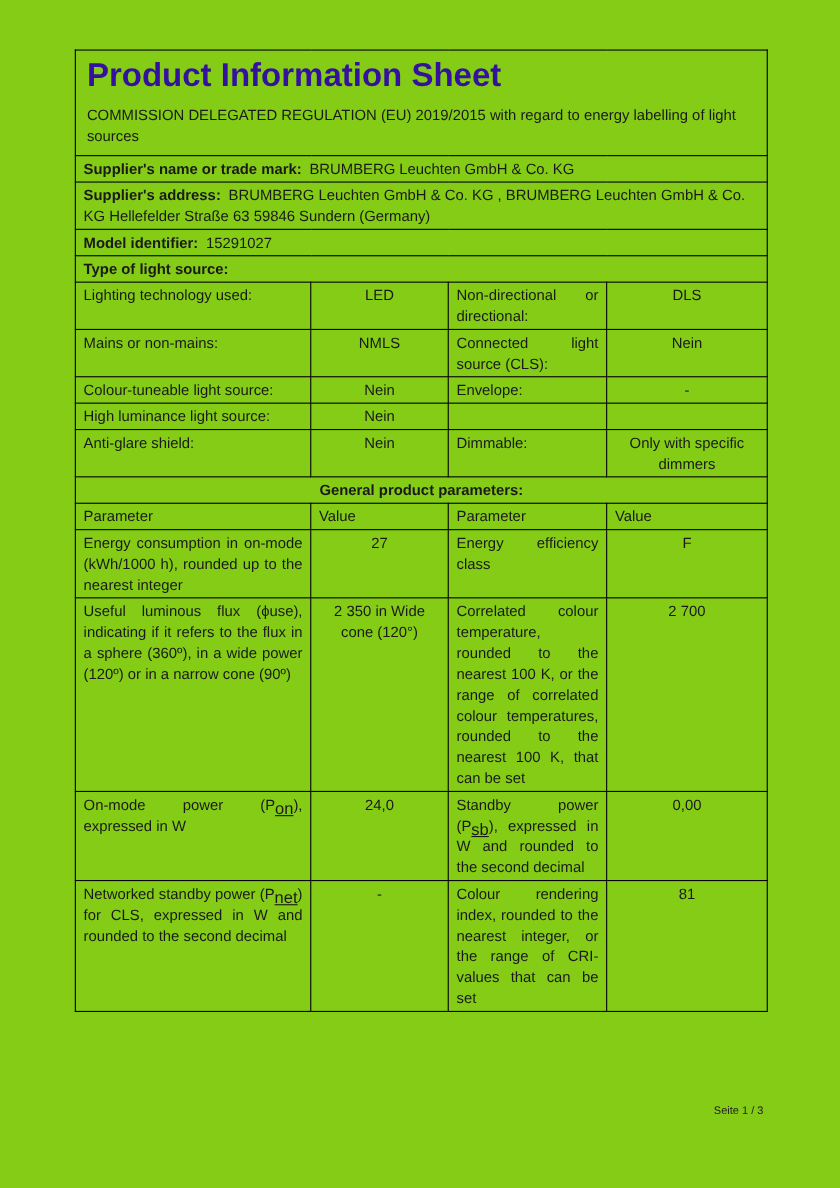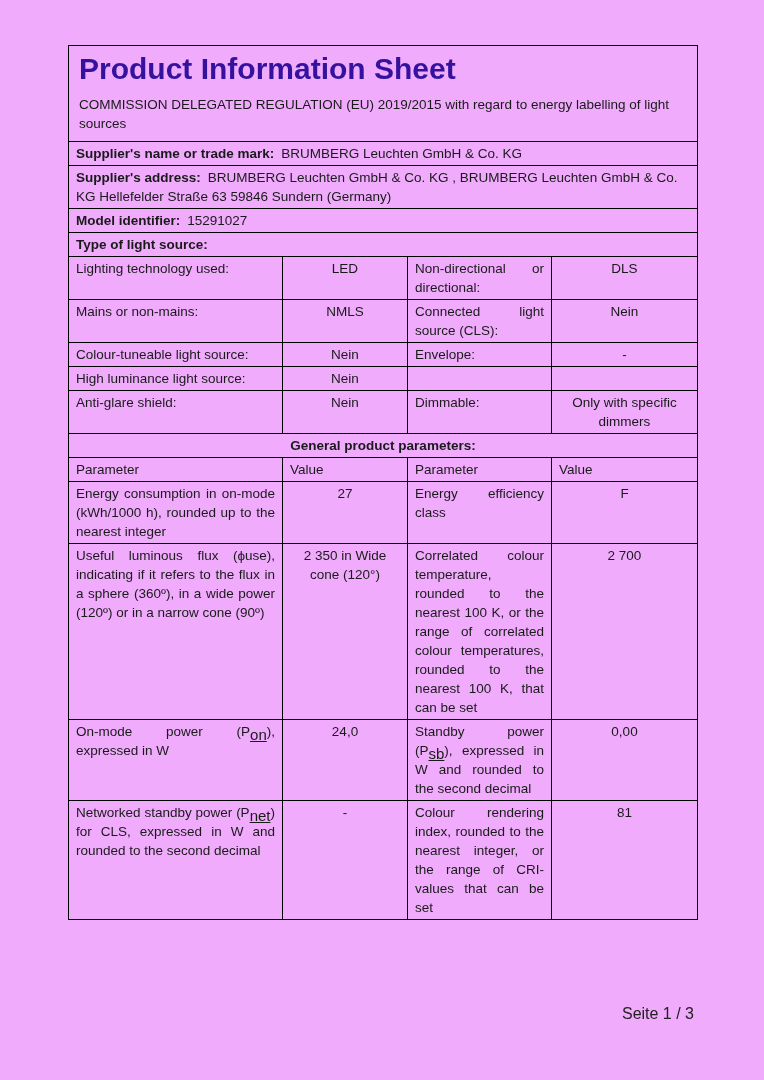--- a/index.html
+++ b/index.html
@@ -1,21 +1,21 @@
 <!DOCTYPE html>
 <html style="--title: #35129e; --border: #000000; --text: #1a1a1a;"><head>
 <meta charset="utf-8">
 <style>
   * { box-sizing: border-box; }
   html, body { margin: 0; padding: 0; background: #ffffff; }
   .page {
     position: relative;
     width: 764px;
     height: 1080px;
-    background: #f0abfc;
+    background: #84cc16;
     overflow: hidden;
     font-family: "Liberation Sans", "DejaVu Sans", sans-serif;
     color: var(--text, #1a1a1a);
   }
   .sheet {
     position: absolute;
     left: 68px;
     top: 45px;
     width: 629px;
   }
@@ -56,21 +56,21 @@
   tr.rh-sm td     { height: 16px; }
   tr.rh-a6 td     { height: 36px; }
   tr.rh-hdr td    { height: 16px; }
   tr.rh-b1 td     { height: 54px; }
   tr.rh-b3 td     { height: 72px; }
   tr.rh-b4 td     { height: 107px; }
   .footer {
     position: absolute;
     top: 1005px;
     right: 70px;
-    font-size: 16px;
+    font-size: 10px;
     color: #222222;
   }
 </style>
 </head>
 <body>
 
 <div class="page">
   <div class="sheet">
     <table class="doc">
       <colgroup>

